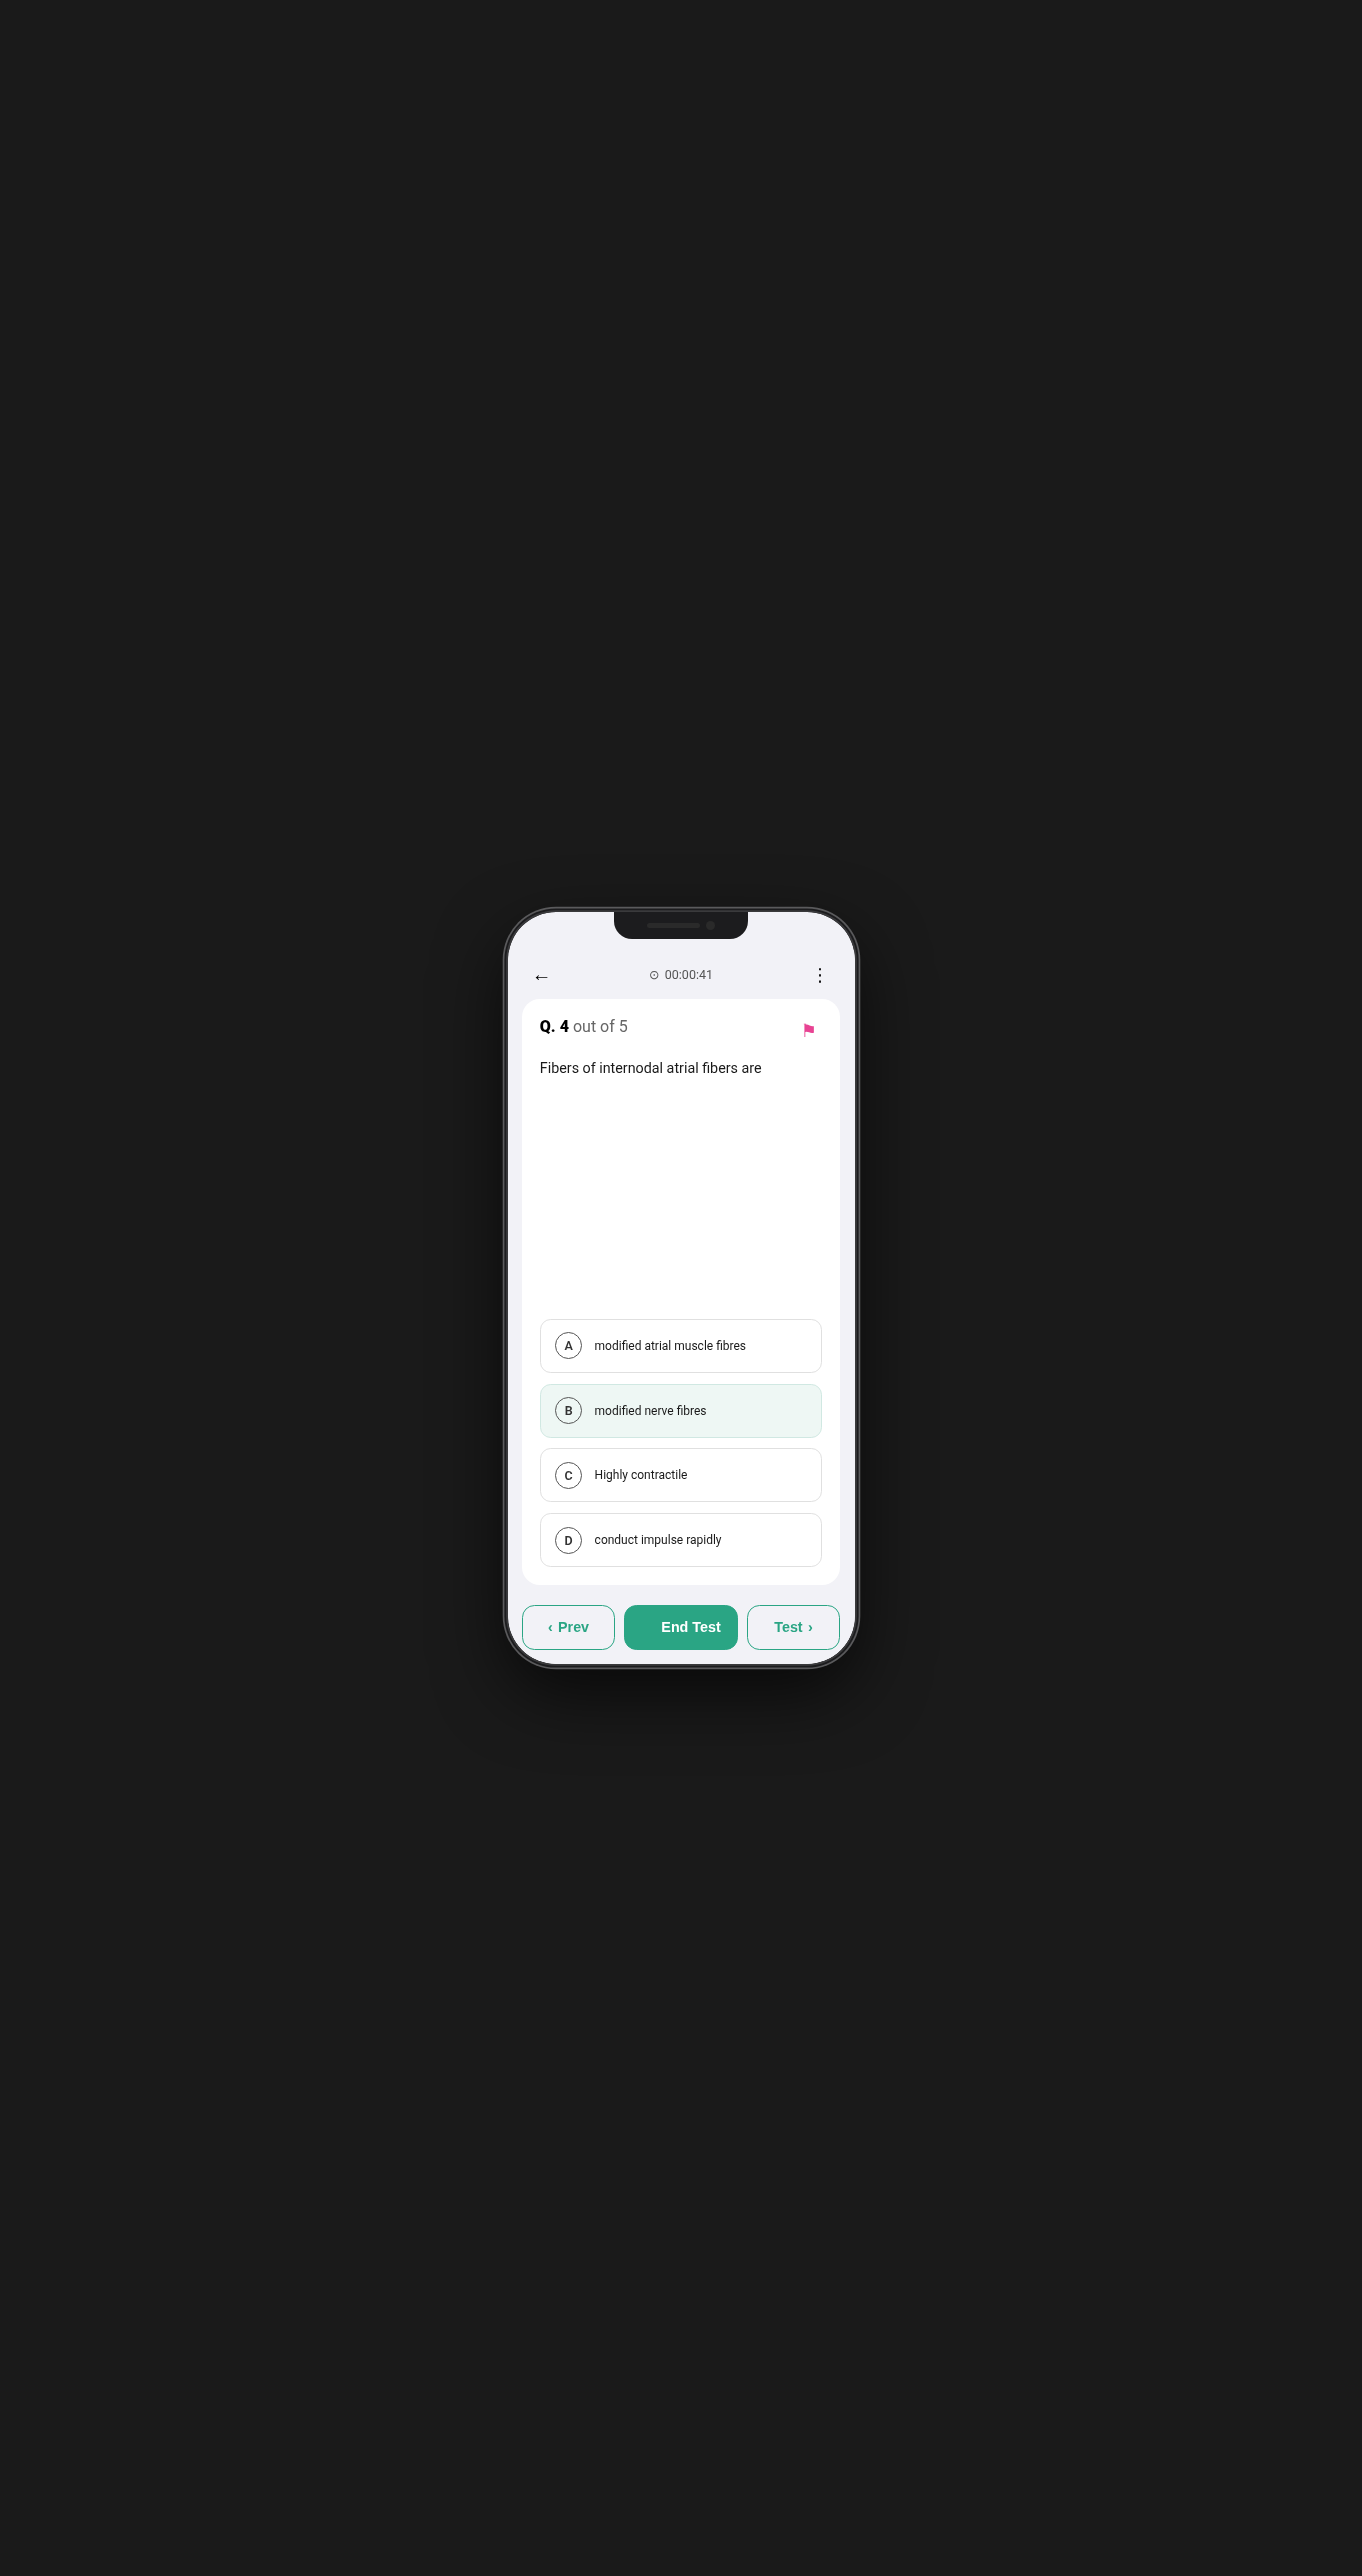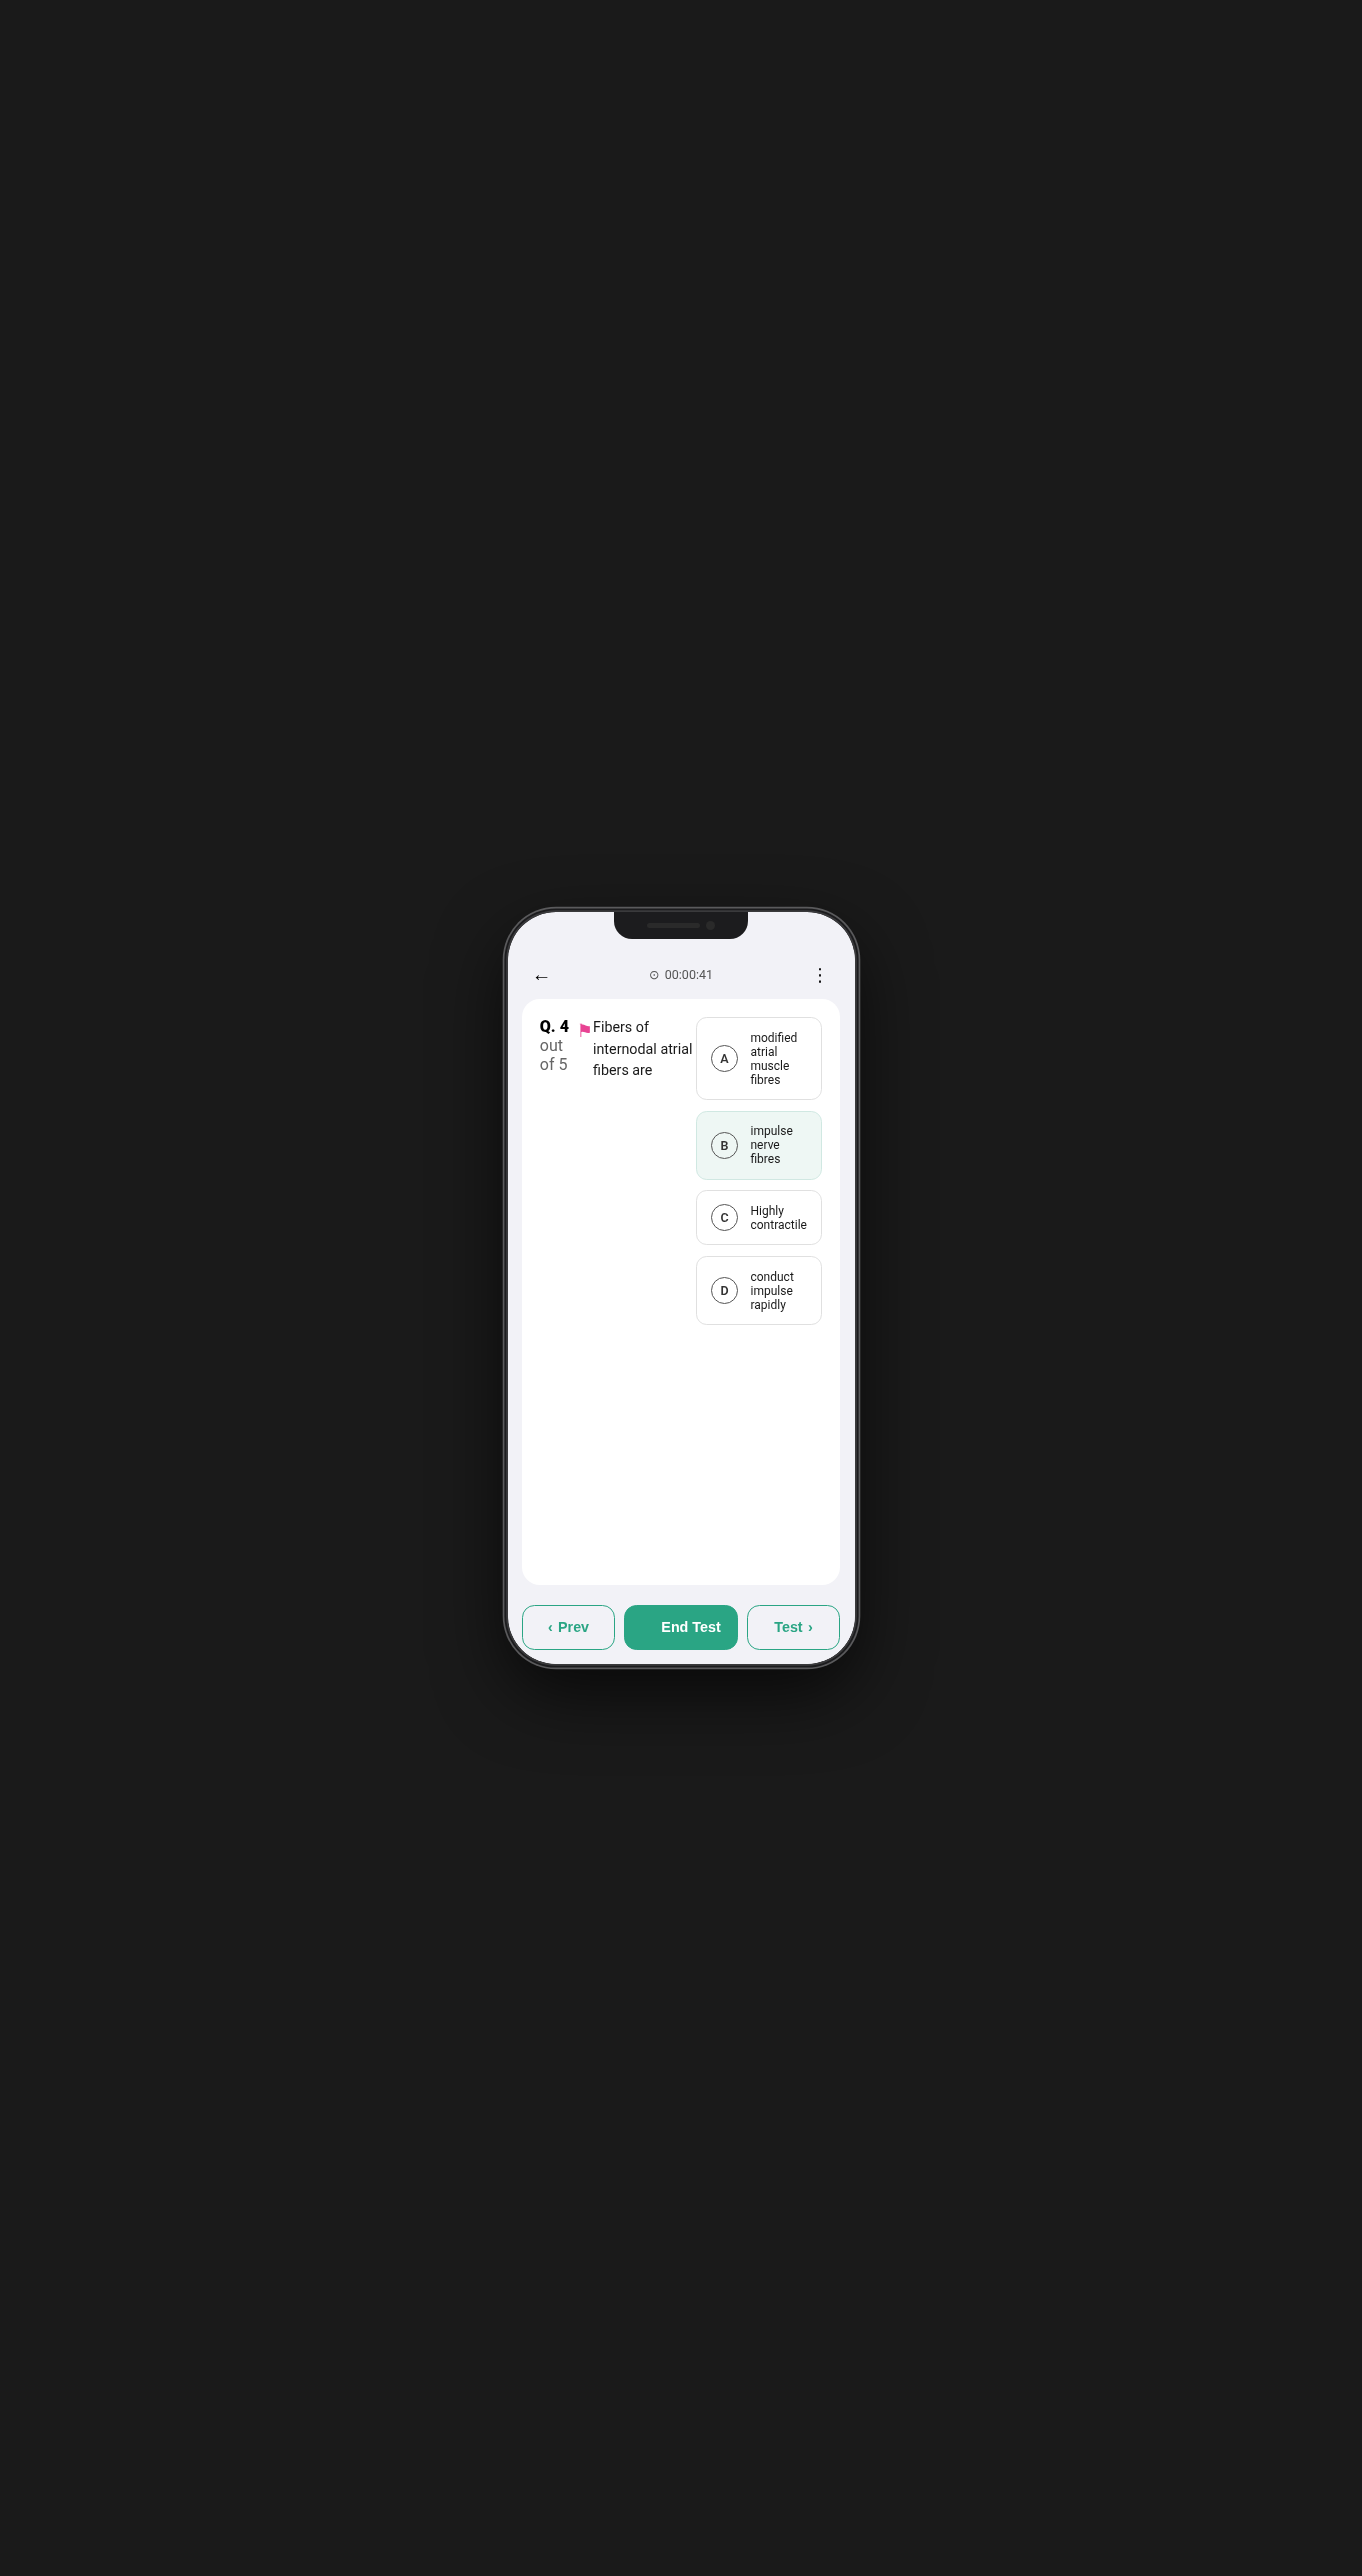--- a/index.html
+++ b/index.html
@@ -166,21 +166,21 @@
     }
 
     
     .quiz-card {
       flex: 1;
       margin: 0 14.3px 10.7px;
       background: #fff;
       border-radius: 18px;
       padding: 18px 18px 18px;
       display: flex;
-      flex-direction: row;
+      flex-direction: column;
       overflow-y: auto;
     }
 
     .question-header {
       display: flex;
       justify-content: space-between;
       align-items: flex-start;
       margin-bottom: 14.3px;
     }
 
@@ -353,21 +353,21 @@
 
       <div class="options-list">
 
         <div class="option-item">
           <div class="option-letter">A</div>
           <span class="option-text">modified atrial muscle fibres</span>
         </div>
 
         <div class="option-item selected">
           <div class="option-letter">B</div>
-          <span class="option-text">impulse nerve fibres</span>
+          <span class="option-text">modified nerve fibres</span>
         </div>
 
         <div class="option-item">
           <div class="option-letter">C</div>
           <span class="option-text">Highly contractile</span>
         </div>
 
         <div class="option-item">
           <div class="option-letter">D</div>
           <span class="option-text">conduct impulse rapidly</span>

